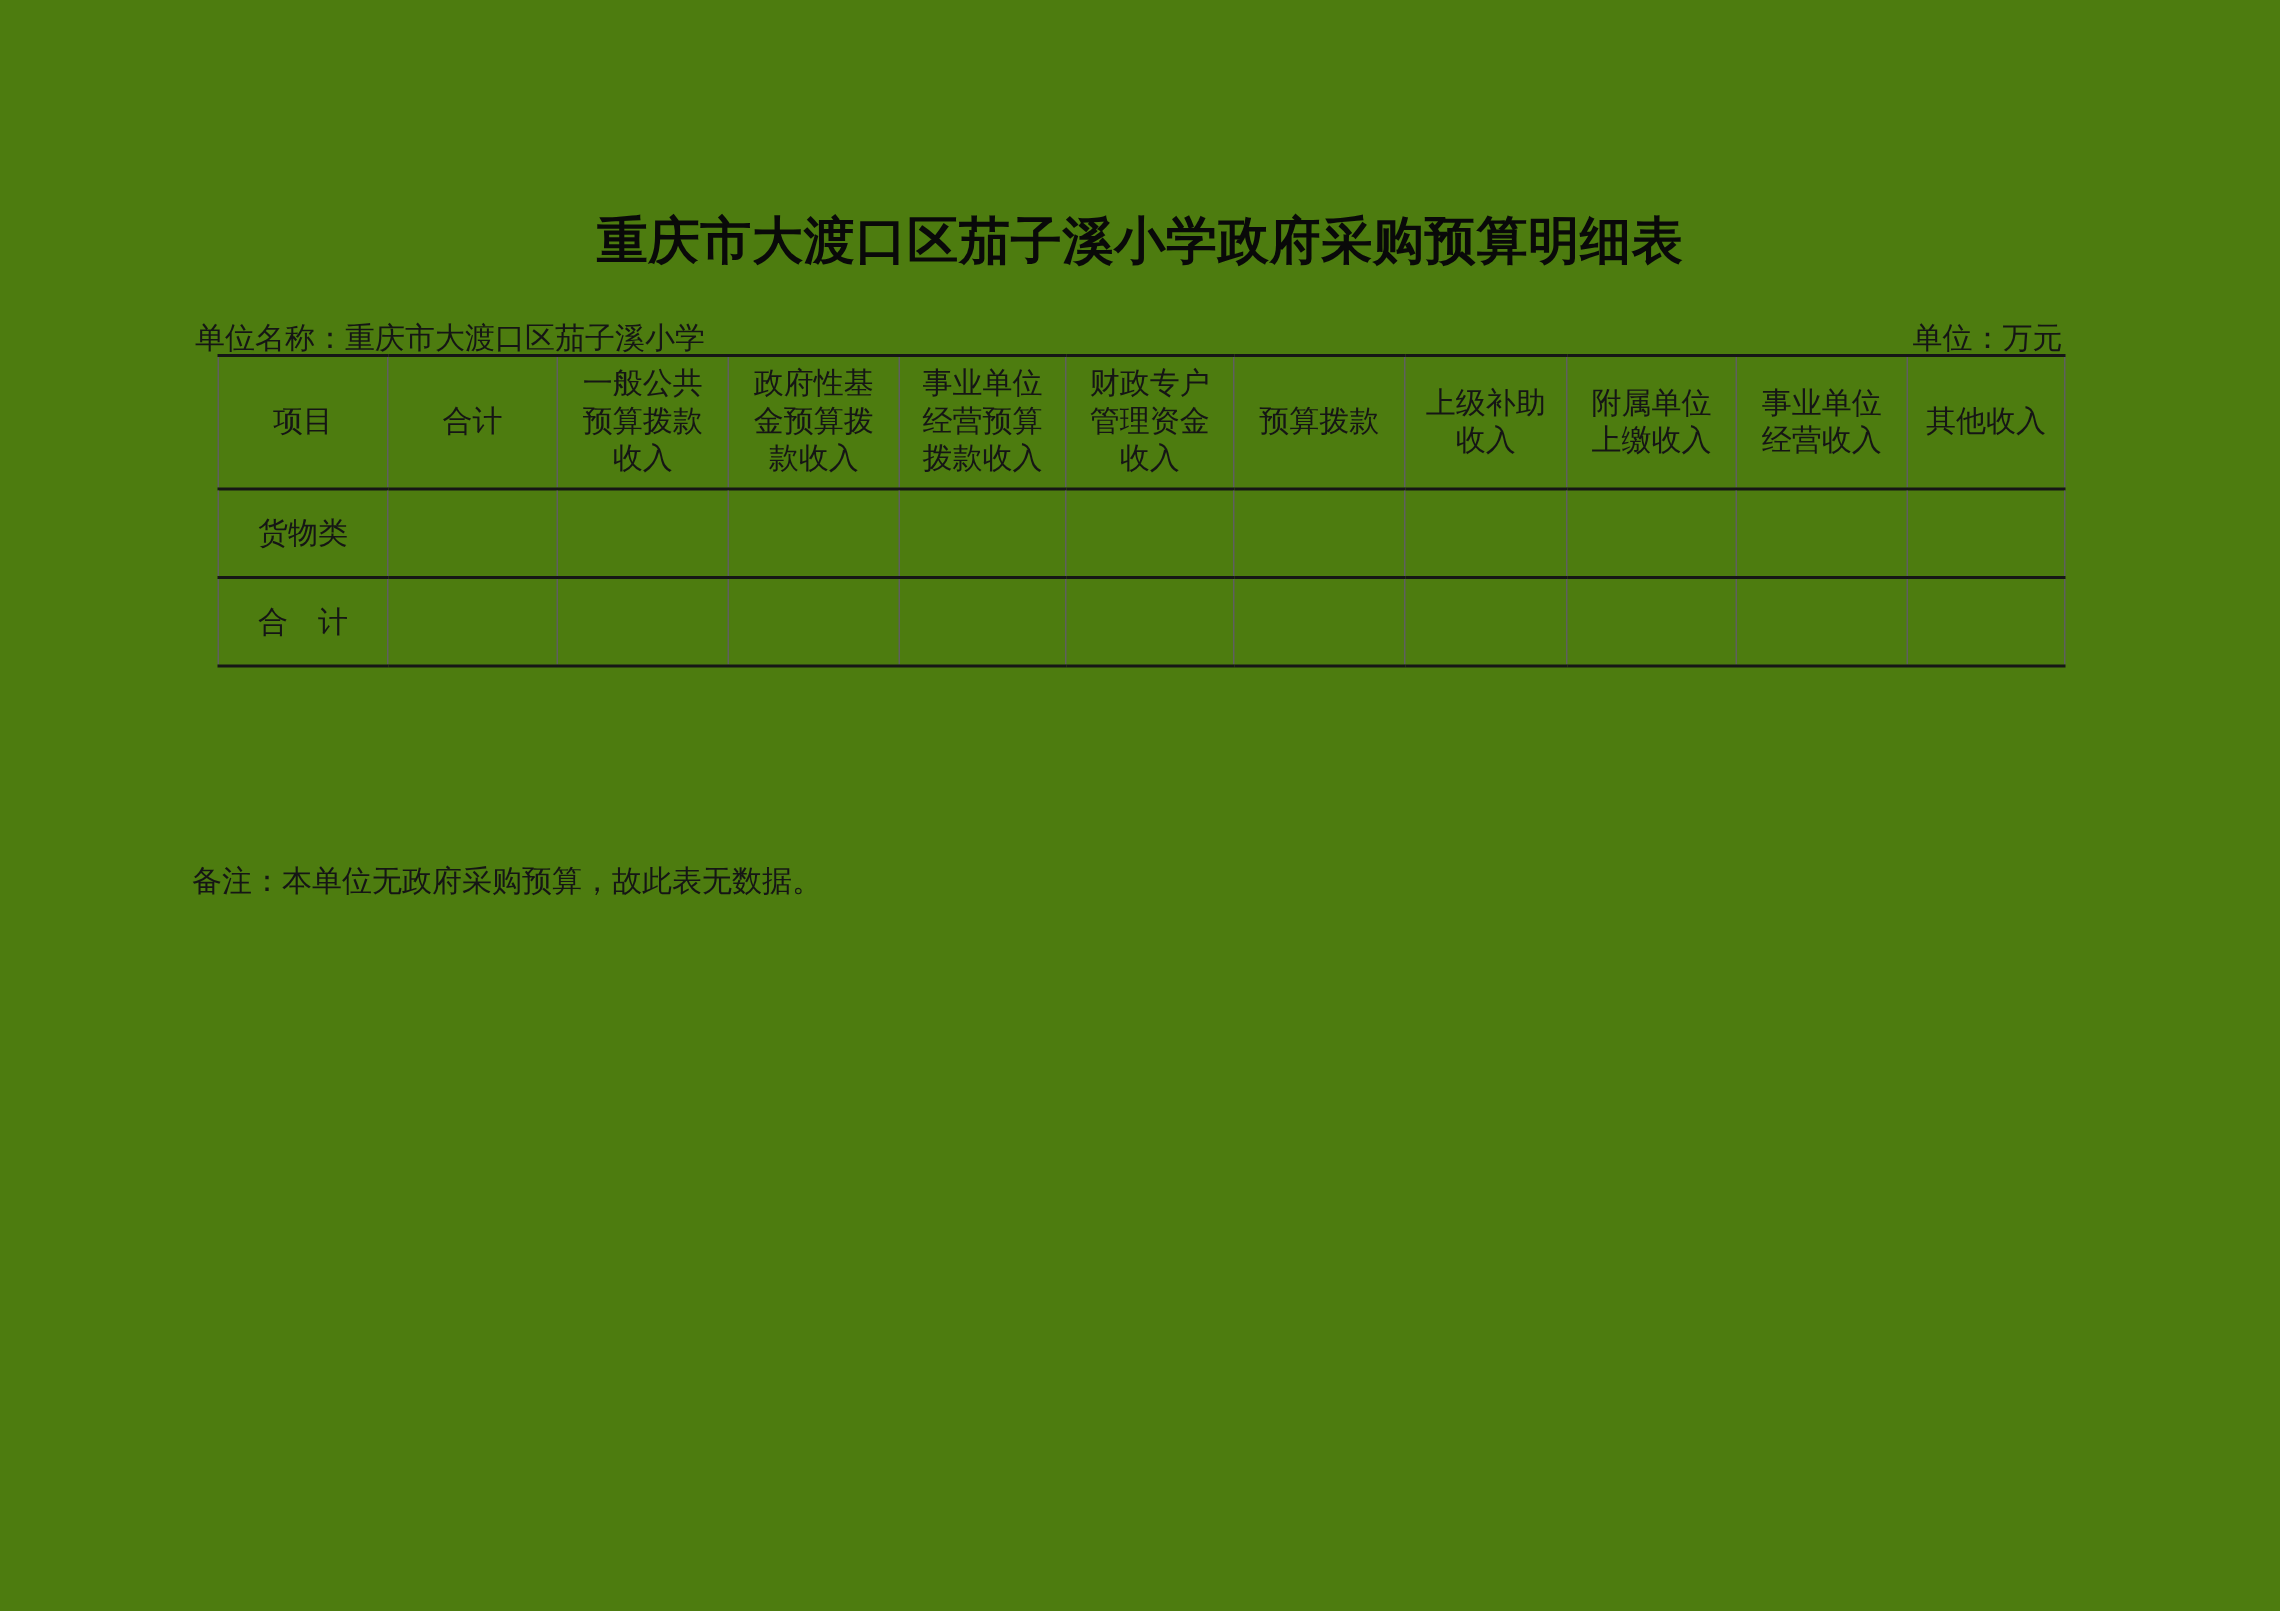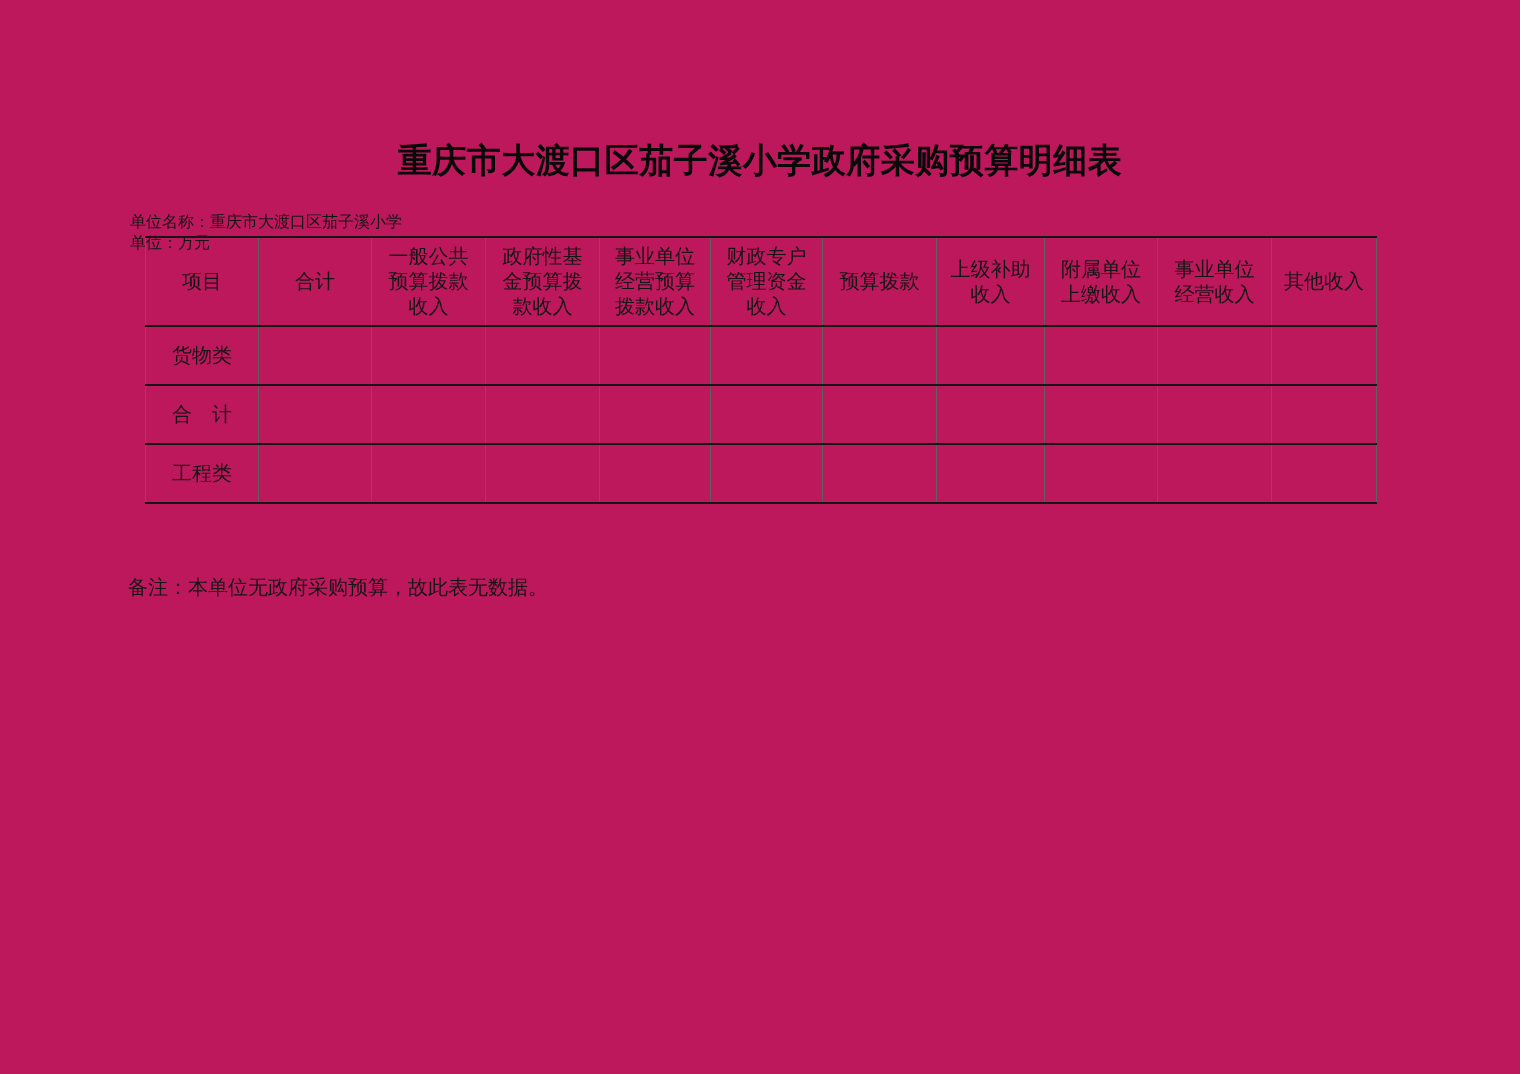--- a/index.html
+++ b/index.html
@@ -2,32 +2,32 @@
 <html><head>
 <meta charset="utf-8">
 <style>
   * { margin: 0; padding: 0; box-sizing: border-box; }
   html, body { background: #ffffff; }
   body {
     width: 1520px; height: 1074px;
     font-family: "Liberation Serif", "DejaVu Serif", serif;
     color: #111; overflow: hidden;
   }
-  .page { position: relative; width: 1520px; height: 1074px; background: #be185d; }
+  .page { position: relative; width: 1520px; height: 1074px; background: #4d7c0f; }
 
   .doc-title {
     position: absolute; top: 138px; left: 0; width: 100%;
     text-align: center; font-size: 34px; font-weight: 700;
     letter-spacing: 0.5px; color: #090909;
   }
 
   .meta-row {
     position: absolute; top: 212px; left: 130px; width: 1245px;
     display: flex; justify-content: space-between;
-    font-size: 16px; color: #151515; flex-direction: column;
+    font-size: 20px; color: #151515;
   }
 
   table.budget-table {
     position: absolute; top: 236px; left: 145px;
     width: 1231px; border-collapse: collapse; table-layout: fixed;
   }
   .budget-table th, .budget-table td {
     border-left: 1px solid #5f5f5f;
     border-right: 1px solid #5f5f5f;
     border-top: 2px solid #161616;
@@ -119,31 +119,18 @@
         <td></td>
         <td></td>
         <td></td>
         <td></td>
         <td></td>
         <td></td>
         <td></td>
         <td></td>
         <td></td>
       </tr>
-      <tr>
-        <td class="rowlabel">工程类</td>
-        <td></td>
-        <td></td>
-        <td></td>
-        <td></td>
-        <td></td>
-        <td></td>
-        <td></td>
-        <td></td>
-        <td></td>
-        <td></td>
-      </tr>
     </tbody>
   </table>
 
   <div class="note">备注：本单位无政府采购预算，故此表无数据。</div>
 
 </div>
 
 </body></html>

